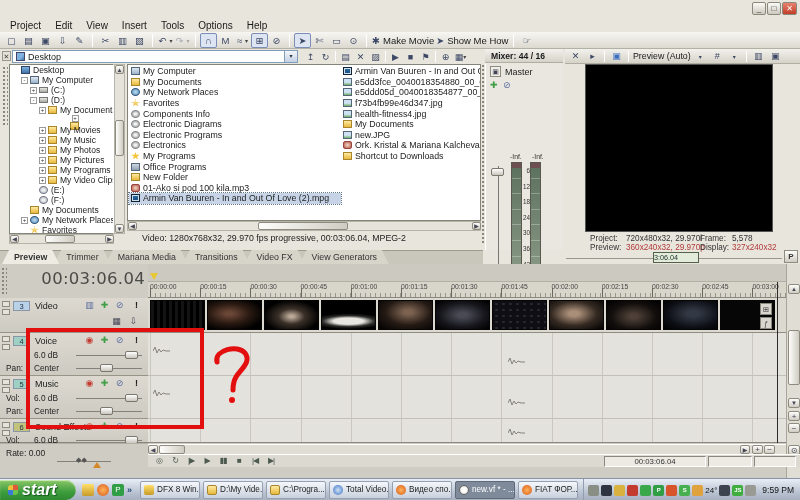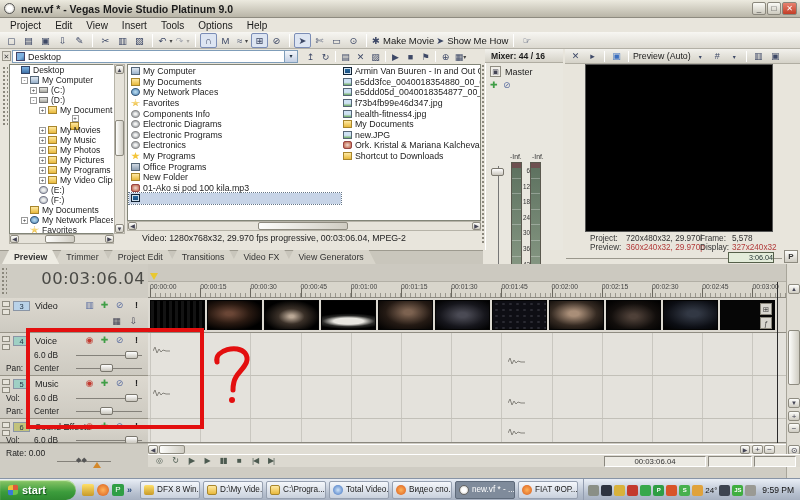--- a/index.html
+++ b/index.html
@@ -70,21 +70,21 @@
 .mscale{position:absolute;right:0;font-size:6.3px;color:#333;line-height:6px}
 .inf{position:absolute;top:90px;font-size:6.8px;color:#333}
 .gain{position:absolute;top:241px;font-size:6.8px;color:#333}
 
 #pvhdr{position:absolute;left:565px;top:49px;width:235px;height:15px;background:linear-gradient(#f2f1ec,#d5d2c8);border-bottom:1px solid #b0ada2;display:flex;align-items:center;gap:2px;padding-left:3px}
 #pvhdr .pvlbl{font-size:8.8px;color:#1a1a1a}
 #pvideo{position:absolute;left:585px;top:64px;width:188px;height:168px;background:#000;border:1px solid #555}
 .pvinfo{position:absolute;font-size:8.2px;color:#333;white-space:nowrap}
 .redval{color:#b23b3b}
 #scrubline{position:absolute;left:566px;top:258px;width:216px;height:1px;background:#9a978c}
-#scrubtip{position:absolute;left:728px;top:252px;width:46px;height:11px;background:#e3ecda;border:1px solid #55604a;font-size:7.2px;line-height:9px;text-align:right;color:#233}
+#scrubtip{position:absolute;left:653px;top:252px;width:46px;height:11px;background:#e3ecda;border:1px solid #55604a;font-size:7.2px;line-height:9px;text-align:left;color:#233}
 #pinbtn{position:absolute;left:784px;top:250px;width:14px;height:13px;background:linear-gradient(#fdfdfb,#cfccc2);border:1px solid #8e8b80;font-size:8px;font-weight:bold;text-align:center;line-height:11px;color:#333}
 
 #tabs{position:absolute;left:0;top:250px;width:483px;height:14px;background:#c9c6bc;display:flex;align-items:flex-end;padding-left:2px;border-top:1px solid #9d9a8f}
 .tab{height:14px;line-height:14px;padding:0 12px;font-size:8.8px;color:#333;background:#d7d4ca;clip-path:polygon(7px 0,calc(100% - 7px) 0,100% 100%,0 100%);margin-right:-5px;white-space:nowrap}
 .tab.act{background:#edebe2;font-weight:bold;z-index:2}
 
 #tl{position:absolute;left:0;top:264px;width:800px;height:214px;background:#cfccc3}
 #tl-timecode{position:absolute;left:8px;top:269px;width:137px;height:24px;font-family:"DejaVu Sans",sans-serif;font-size:16.5px;color:#4a4a46;text-align:right;letter-spacing:.3px}
 #markerbar{position:absolute;left:148px;top:264px;width:638px;height:18px;background:#ccc9c0;border-bottom:1px solid #b2afa5}
 #marker{position:absolute;left:150px;top:273px;width:0;height:0;border-left:4px solid transparent;border-right:4px solid transparent;border-top:7px solid #e8c832}
@@ -127,21 +127,21 @@
 #transport{display:flex;align-items:center;margin-left:4px;gap:2px}
 .tpb{min-width:14px;height:12px;font-size:8px;text-align:center;line-height:12px;color:#4c5a50;letter-spacing:-1px}
 #tcboxes{position:absolute;right:4px;top:1px;display:flex;gap:2px}
 .tcb{height:11px;background:#eceae3;border:1px solid;border-color:#8a877e #fff #fff #8a877e;font-size:7.8px;line-height:9px;text-align:center;color:#333}
 #statusbar{position:absolute;left:0;top:467px;width:800px;height:11px;background:#d4d1c8;border-top:1px solid #989589}
 #rtpanel{position:absolute;left:650px;top:1px;width:148px;height:9px;border:1px solid;border-color:#8a877e #fff #fff #8a877e;font-size:7.6px;line-height:8px;padding-left:3px;color:#222;background:#d8d5cc}
 
 #taskbar{position:absolute;left:0;top:478px;width:800px;height:22px;background:linear-gradient(#e9eef6,#b5bfce 70%,#a7b1c1);border-top:1px solid #8894a6;display:flex;align-items:center}
 #startbtn{width:76px;height:20px;margin-top:1px;border-radius:0 10px 10px 0;background:linear-gradient(#8cc768,#3c9c3c 60%,#2f8a31);display:flex;align-items:center;box-shadow:inset 0 1px 1px #cfeab8}
 #startbtn .wlogo{width:10px;height:10px;margin:0 4px 0 8px;background:conic-gradient(#e05a3a 0 25%,#6fc24a 0 50%,#3a7ad8 0 75%,#e8c23a 0);border-radius:2px;transform:skewY(-6deg)}
-#startbtn .stxt{color:#fff;font-weight:bold;font-size:11px;text-shadow:1px 1px 1px #14501a}
+#startbtn .stxt{color:#fff;font-weight:bold;font-style:italic;font-size:16px;text-shadow:1px 1px 1px #14501a}
 #ql{display:flex;align-items:center;gap:3px;margin:0 4px 0 6px}
 .qli{width:12px;height:12px;border-radius:2px}
 .task{width:60px;height:18px;margin-right:3px;background:linear-gradient(#f4f7fb,#c9d1dd);border:1px solid #96a0b0;border-radius:2px;display:flex;align-items:center;overflow:hidden}
 .task.tact{background:#7f8b9b;border-color:#5f6b7b;color:#fff}
 .task .tlbl{font-size:8.2px;white-space:nowrap;overflow:hidden}
 .tic{width:10px;height:10px;margin:0 3px;flex:none;border-radius:2px}
 .tic.folder{background:linear-gradient(#ffe9a2,#e8b93c);border:1px solid #a8862c}
 .tic.firefox{background:radial-gradient(#ffb25a,#d85a1a);border-radius:50%}
 .tic.dfx{background:linear-gradient(#ffe06a,#c89a28)}
 .tic.player{background:radial-gradient(#cfe4f8,#3a6ec0);border-radius:50%}
@@ -151,24 +151,20 @@
 #traytime{font-size:8.5px;color:#111;margin:0 6px 0 4px;white-space:nowrap}
 #traytemp{font-size:8px;color:#111;margin-right:2px}
 #anno{position:absolute;left:0;top:0;width:800px;height:500px;pointer-events:none;z-index:60}
 .gl{pointer-events:none}
 </style>
 </head>
 <body>
 
 <div id="app">
 
-  <div id="titlebar">
-    <span class="appico"></span>
-    <span class="ttl">new.vf * - Vegas Movie Studio Platinum 9.0</span>
-  </div>
   <span class="winbtn" style="left:752px">_</span>
   <span class="winbtn" style="left:767px">□</span>
   <span class="winbtn" id="btn-close" style="left:782px;width:15px">✕</span>
 
   <div id="menu">
       <span class="mi">Project</span>
       <span class="mi">Edit</span>
       <span class="mi">View</span>
       <span class="mi">Insert</span>
       <span class="mi">Tools</span>
@@ -442,20 +438,21 @@
         <span class="frow">
           <span class="fi folder"></span>
           <span class="flabel">New Folder</span>
         </span>
         <span class="frow">
           <span class="fi audio"></span>
           <span class="flabel">01-Ako si pod 100 kila.mp3</span>
         </span>
         <span class="frow sel">
           <span class="fi video"></span>
+          <span class="flabel">Armin Van Buuren - In and Out Of Love (2).mpg</span>
         </span>
       </div>
     <div class="fcol" id="files2" style="left:213px;width:140px">
         <span class="frow">
           <span class="fi video"></span>
           <span class="flabel">Armin Van Buuren - In and Out Of Lo</span>
         </span>
         <span class="frow">
           <span class="fi image"></span>
           <span class="flabel">e5dd3fce_0040018354880_00_600.</span>
@@ -551,21 +548,21 @@
   <span class="pvinfo redval" style="left:626px;top:243px">360x240x32, 29.970p</span>
   <span class="pvinfo" style="left:700px;top:243px">Display:</span>
   <span class="pvinfo redval" style="left:732px;top:243px">327x240x32</span>
   <div id="scrubline"></div>
   <div id="scrubtip">3:06.04</div>
   <div id="pinbtn">P</div>
 
   <div id="tabs">
       <span class="tab act">Preview</span>
       <span class="tab">Trimmer</span>
-      <span class="tab">Project Edit</span>
+      <span class="tab">Mariana Media</span>
       <span class="tab">Transitions</span>
       <span class="tab">Video FX</span>
       <span class="tab">View Generators</span>
     </div>
 
   <div id="tl"></div>
   <div class="griph" style="position:absolute;left:1px;top:267px;width:6px;height:28px"></div>
   <div id="tl-timecode">00:03:06.04</div>
   <div id="markerbar"></div>
   <div id="marker"></div>

